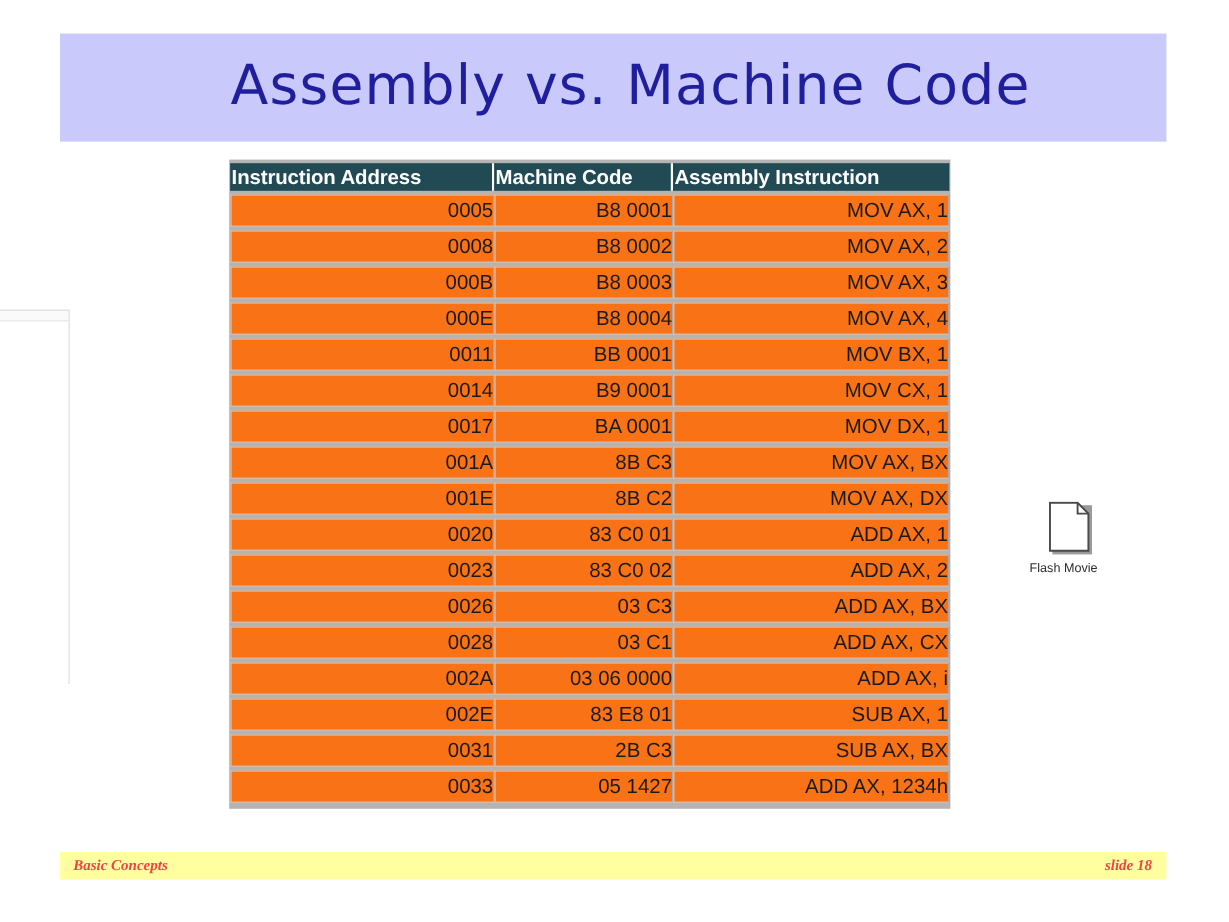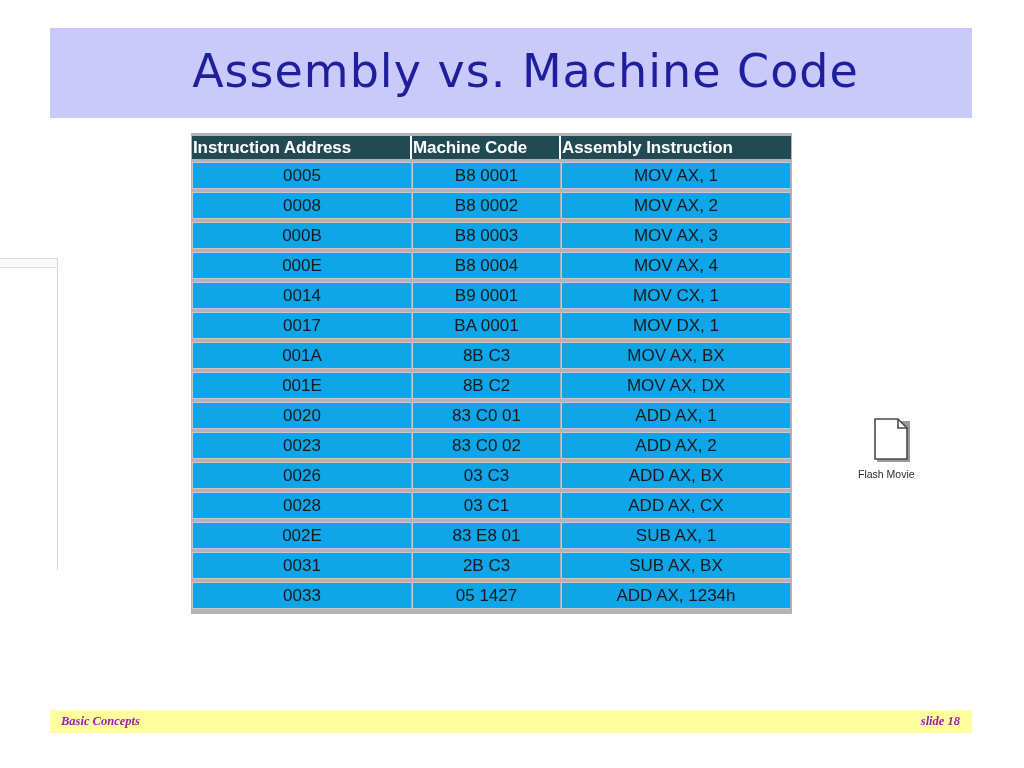--- a/index.html
+++ b/index.html
@@ -87,25 +87,25 @@
     padding: 3px 0 4px 6px;
     letter-spacing: -0.1px;
     white-space: nowrap;
     border-left: 1px solid #214a54;
     border-right: 2px solid #ffffff;
     height: 23px;
     box-sizing: border-box;
   }
   .th-cell.last { border-right: 1px solid #214a54; }
   .td-cell {
-    background: #0ea5e9;
+    background: #f97316;
     color: #1a1a1a;
     font-family: "Liberation Sans", sans-serif;
     font-size: 17px;
-    text-align: center;
+    text-align: right;
     padding: 3px 0 3px 7px;
     white-space: nowrap;
     border: 1px solid #c9c9c9;
     border-right: 1px solid #aaaaaa;
     height: 27px;
     box-sizing: border-box;
   }
   .col-addr { width: 220px; }
   .col-mach { width: 149px; }
   .col-asm  { width: 230px; }
@@ -144,21 +144,21 @@
     top: 710px;
     width: 922px;
     height: 23px;
     background: #ffffa0;
     display: flex;
     align-items: center;
     font-family: "Liberation Serif", serif;
     font-style: italic;
     font-weight: bold;
     font-size: 12.5px;
-    color: #a21caf;
+    color: #ef4444;
   }
   #footer-bar .f-left {
     position: absolute;
     left: 11px;
   }
   #footer-bar .f-center {
     position: absolute;
     left: 0; right: 0;
     text-align: center;
   }
@@ -210,20 +210,25 @@
         <td class="td-cell">000B</td>
         <td class="td-cell">B8 0003</td>
         <td class="td-cell">MOV AX, 3</td>
       </tr>
       <tr>
         <td class="td-cell">000E</td>
         <td class="td-cell">B8 0004</td>
         <td class="td-cell">MOV AX, 4</td>
       </tr>
       <tr>
+        <td class="td-cell">0011</td>
+        <td class="td-cell">BB 0001</td>
+        <td class="td-cell">MOV BX, 1</td>
+      </tr>
+      <tr>
         <td class="td-cell">0014</td>
         <td class="td-cell">B9 0001</td>
         <td class="td-cell">MOV CX, 1</td>
       </tr>
       <tr>
         <td class="td-cell">0017</td>
         <td class="td-cell">BA 0001</td>
         <td class="td-cell">MOV DX, 1</td>
       </tr>
       <tr>
@@ -248,20 +253,25 @@
       </tr>
       <tr>
         <td class="td-cell">0026</td>
         <td class="td-cell">03 C3</td>
         <td class="td-cell">ADD AX, BX</td>
       </tr>
       <tr>
         <td class="td-cell">0028</td>
         <td class="td-cell">03 C1</td>
         <td class="td-cell">ADD AX, CX</td>
+      </tr>
+      <tr>
+        <td class="td-cell">002A</td>
+        <td class="td-cell">03 06 0000</td>
+        <td class="td-cell">ADD AX, i</td>
       </tr>
       <tr>
         <td class="td-cell">002E</td>
         <td class="td-cell">83 E8 01</td>
         <td class="td-cell">SUB AX, 1</td>
       </tr>
       <tr>
         <td class="td-cell">0031</td>
         <td class="td-cell">2B C3</td>
         <td class="td-cell">SUB AX, BX</td>

